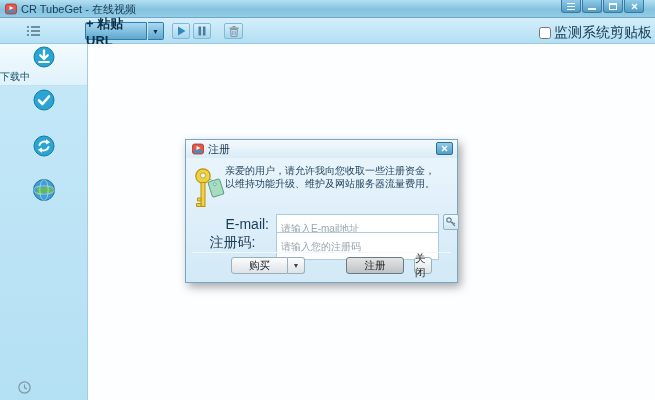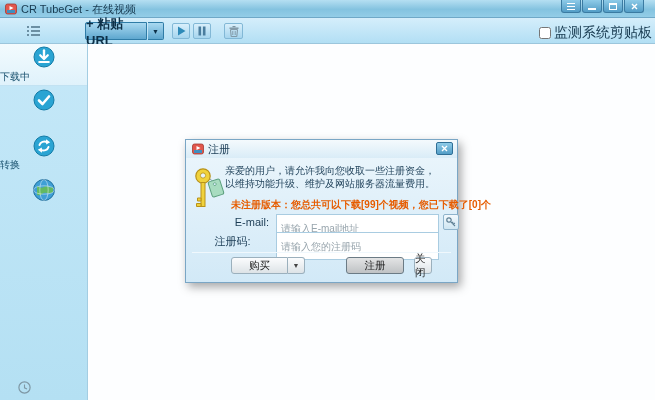--- a/index.html
+++ b/index.html
@@ -74,21 +74,21 @@
   .dlg-title { position:absolute; left:22px; top:0; line-height:18px; font-size:11px; color:#1b3c55; }
   .dlg-close { position:absolute; right:4px; top:2px; width:17px; height:13px;
                background:linear-gradient(180deg,#8ecbe8,#539dc6); border:1px solid #2f6f96;
                border-radius:2px; display:flex; align-items:center; justify-content:center; cursor:pointer; }
   .key-art { position:absolute; left:8px; top:27px; }
   .dlg-msg { position:absolute; left:32px; top:24px; width:217px;
              font-size:10px; line-height:13px; color:#26475f;text-align:right; }
   .dlg-warn { position:absolute; left:45px; top:58px; width:225px; white-space:nowrap;
               font-size:10px; font-weight:bold; color:#e65c00; }
   .frm-label { position:absolute; width:73px; text-align:right;
-               font-size:11px; color:#1b3c55; }
+               font-size:14px; color:#1b3c55; }
   .frm-input { position:absolute; left:90px; width:163px; height:28px;
                border:1px solid #a9cce1; background:#fff; font-size:10px; color:#333;
                padding:0 4px; font-family:"Liberation Sans", sans-serif; }
   .frm-input::placeholder { color:#98a5ad; opacity:1; }
   .key-btn { position:absolute; left:257px; top:74px; width:16px; height:16px;
              background:linear-gradient(180deg,#f2f9fd,#cfe6f2); border:1px solid #8fb4cc;
              border-radius:2px; display:flex; align-items:center; justify-content:center; cursor:pointer; }
   .dlg-sep { position:absolute; left:6px; right:6px; top:112px; height:1px;
              background:#b9d7e9; border-bottom:1px solid #f0f8fd; }
   .dlg-btn { position:absolute; top:117px; height:17px;
@@ -195,21 +195,20 @@
 
     <div class="side-item" style="top:91px;">
       <svg class="ic" width="22" height="22" viewBox="0 0 22 22">
         <circle cx="11" cy="11" r="10" fill="#2aa4d3" stroke="#137ba6" stroke-width="1"></circle>
         <path d="M6.5 10 A5 4.4 0 0 1 14 7.2" stroke="#fff" stroke-width="2" fill="none" stroke-linecap="round"></path>
         <polygon points="13,4.3 17.2,7.2 13.2,9.5" fill="#fff"></polygon>
         <path d="M15.5 12 A5 4.4 0 0 1 8 14.8" stroke="#fff" stroke-width="2" fill="none" stroke-linecap="round"></path>
         <polygon points="9,17.7 4.8,14.8 8.8,12.5" fill="#fff"></polygon>
       </svg>
     </div>
-    <div class="side-label" style="top:114px;">转换</div>
 
     <div class="side-item" style="top:134px;">
       <svg class="ic" width="24" height="24" viewBox="0 0 24 24">
         <circle cx="12" cy="12" r="10.5" fill="#3f9fd6" stroke="#1f6f9e" stroke-width="1"></circle>
         <path d="M5 8 q4 3 7 1 q2 -1.5 5 0 q2 1 4 0 l0 5 q-3 2 -6 1 q-3 -1 -5 1 q-2 2 -5 1 z" fill="#64bb5d" opacity="0.95"></path>
         <ellipse cx="12" cy="12" rx="10.5" ry="4.2" fill="none" stroke="rgba(255,255,255,0.55)" stroke-width="0.8"></ellipse>
         <ellipse cx="12" cy="12" rx="4.2" ry="10.5" fill="none" stroke="rgba(255,255,255,0.55)" stroke-width="0.8"></ellipse>
       </svg>
     </div>
 
@@ -242,21 +241,20 @@
         <rect x="16" y="13" width="12" height="16" rx="2" fill="#a8dcc0" stroke="#5b9f7d" stroke-width="1"></rect>
         <circle cx="22" cy="17" r="1.4" fill="#d9edf9" stroke="#5b9f7d" stroke-width="0.7"></circle>
       </g>
       <circle cx="9" cy="9" r="7.2" fill="#f0d23c" stroke="#b8921a" stroke-width="1.2"></circle>
       <circle cx="9" cy="8.5" r="2.6" fill="#e7f3fa" stroke="#b8921a" stroke-width="0.8"></circle>
       <rect x="7" y="15.5" width="4" height="24" fill="#f0d23c" stroke="#b8921a" stroke-width="1"></rect>
       <path d="M7 31 h-3.5 v3 H7 z M7 36.5 h-4.5 v3 H7 z" fill="#f0d23c" stroke="#b8921a" stroke-width="1"></path>
     </svg>
 
     <div class="dlg-msg">亲爱的用户，请允许我向您收取一些注册资金，以维持功能升级、维护及网站服务器流量费用。</div>
-    <div class="dlg-warn">未注册版本：您总共可以下载[99]个视频，您已下载了[0]个</div>
 
     <label class="frm-label" style="left:10px; top:76px;">E-mail:</label>
     <input class="frm-input" style="top: 74px;" type="text" placeholder="请输入E-mail地址">
     <span class="key-btn">
       <svg width="10" height="10" viewBox="0 0 10 10">
         <circle cx="3" cy="3" r="2.2" fill="none" stroke="#5d7f94" stroke-width="1.2"></circle>
         <path d="M4.6 4.6 L9 9 M7.4 7.4 L8.8 6 M6 6 L7.2 4.8" stroke="#5d7f94" stroke-width="1.1"></path>
       </svg>
     </span>
 

